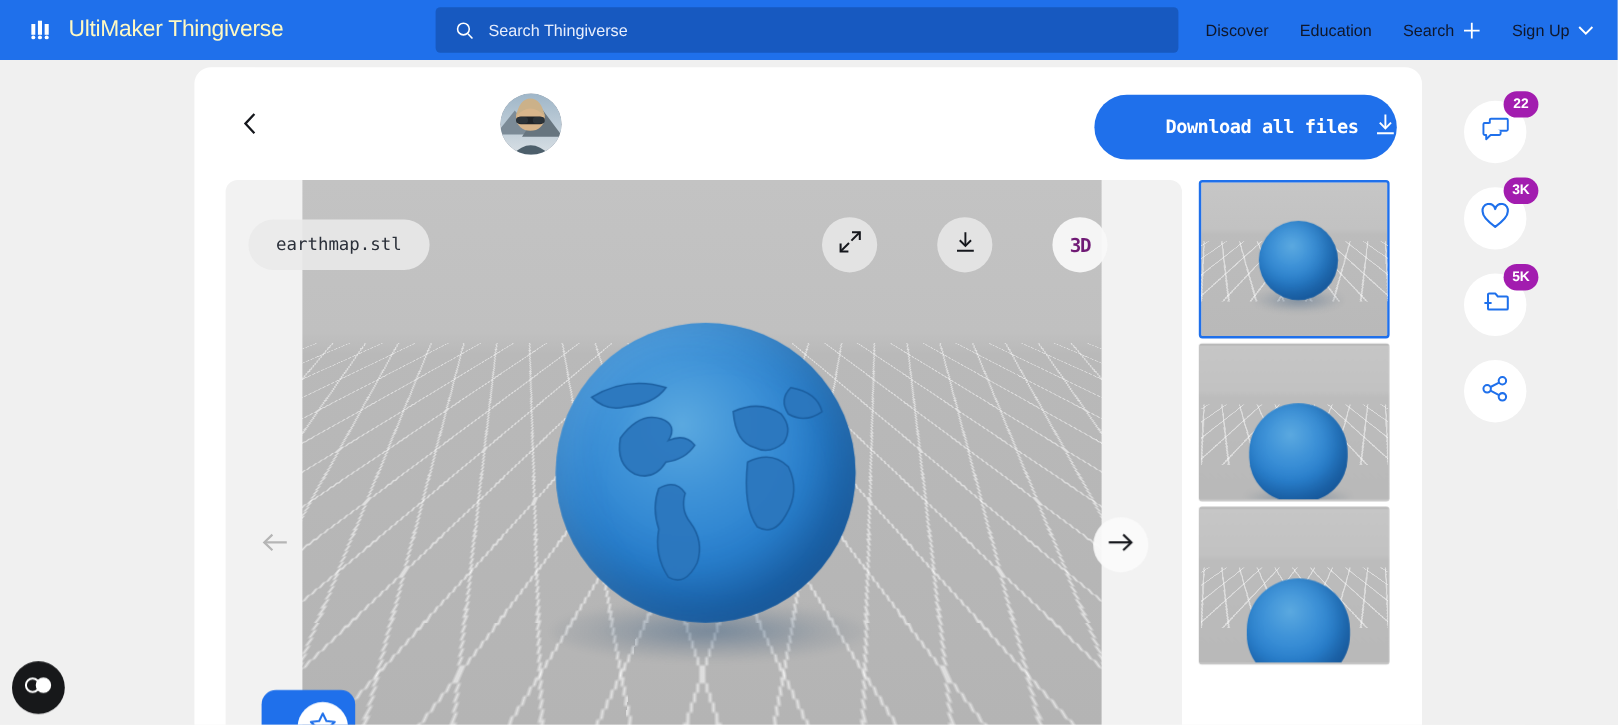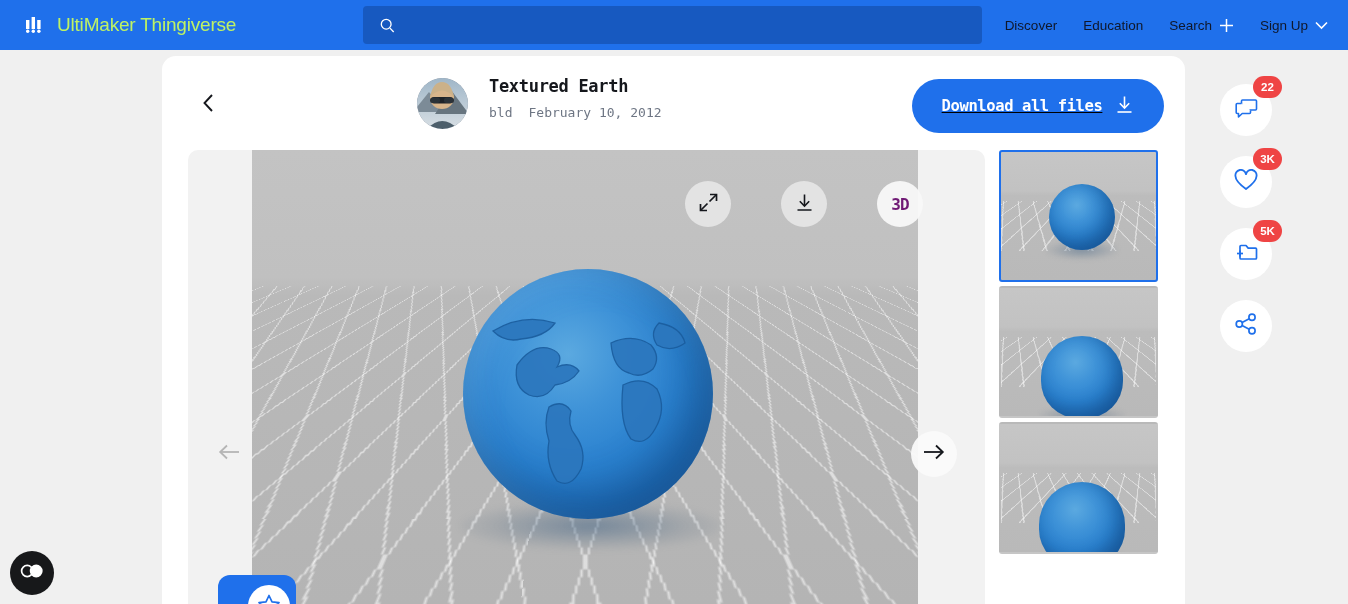--- a/index.html
+++ b/index.html
@@ -16,21 +16,21 @@
     width: 1348px; height: 50px;
     background: #1f70eb;
     display: flex; align-items: center;
   }
   .brand {
     display: flex; align-items: center; gap: 9px;
     margin-left: 26px;
   }
   .logo-mark { width: 22px; height: 16px; display: block; }
   .brand-name {
-    color: #bef264; font-size: 19px; letter-spacing: -0.2px;
+    color: #fef9c3; font-size: 19px; letter-spacing: -0.2px;
     white-space: nowrap;
   }
   .search-wrap {
     position: absolute; left: 363px; top: 6px;
     width: 619px; height: 38px;
     background: #1759c0;
     border-radius: 4px;
     display: flex; align-items: center;
     padding-left: 17px; gap: 12px;
   }
@@ -84,22 +84,22 @@
     margin-top: 9px;
     font-family: "DejaVu Sans Mono", monospace;
     font-size: 13px; color: #6e7684;
     display: flex; gap: 16px;
   }
   .meta-author { cursor: pointer; }
   .dl-btn {
     position: absolute; right: 21px; top: 23px;
     height: 54px; min-width: 252px;
     background: #1f70eb; border-radius: 27px;
-    display: flex; align-items: center; justify-content: center;
-    gap: 13px; cursor: pointer; text-decoration: underline;
+    display: flex; align-items: center; justify-content: flex-end;
+    gap: 13px; cursor: pointer;
   }
   .dl-btn-label {
     color: #ffffff; font-size: 15.5px; font-weight: bold;
     font-family: "DejaVu Sans Mono", monospace;
     letter-spacing: -0.4px;
   }
 
   
   .viewer {
     position: absolute; left: 26px; top: 94px;
@@ -231,21 +231,21 @@
   .rail-btn {
     position: relative;
     width: 52px; height: 52px; border-radius: 50%;
     background: #ffffff;
     display: flex; align-items: center; justify-content: center;
     margin-bottom: 20px; cursor: pointer;
   }
   .rail-badge {
     position: absolute; right: -10px; top: -8px;
     min-width: 29px; height: 22px; padding: 0 7px;
-    background: #ef4444; border-radius: 11px;
+    background: #a21caf; border-radius: 11px;
     color: #ffffff; font-size: 11.5px; font-weight: bold;
     display: flex; align-items: center; justify-content: center;
   }
 
   
   .cookie-btn {
     position: absolute; left: 10px; top: 551px;
     width: 44px; height: 44px; border-radius: 50%;
     background: #17181a;
     display: flex; align-items: center; justify-content: center;
@@ -271,20 +271,21 @@
     <span class="brand-name">UltiMaker Thingiverse</span>
   </div>
 
   <div class="search-wrap">
     <span>
       <svg class="search-icon" viewBox="0 0 16 16" fill="none" stroke="#ffffff" stroke-width="1.4">
         <circle cx="6.6" cy="6.6" r="5.2"></circle>
         <line x1="10.6" y1="10.8" x2="14.6" y2="15"></line>
       </svg>
     </span>
+    <input class="search-input" type="text" placeholder="Search Thingiverse" style="">
   </div>
 
   <div class="nav">
     <span class="nav-item">
       <span>Discover</span>
     </span>
     <span class="nav-item">
       <span>Education</span>
     </span>
     <span class="nav-item">
@@ -335,27 +336,20 @@
           <ellipse cx="25" cy="20" rx="12" ry="11" fill="#d8b58b"></ellipse>
           <path d="M13 19 q12 -13 24 0 q-3 -15 -12 -15 q-9 0 -12 15z" fill="#cbb189"></path>
           <rect x="14" y="19" width="22" height="6.5" rx="3" fill="#1f2328"></rect>
           <rect x="13" y="19.5" width="10" height="5.5" rx="2.5" fill="#2b3238"></rect>
           <rect x="27" y="19.5" width="10" height="5.5" rx="2.5" fill="#2b3238"></rect>
           <path d="M10 51 q15 -16 31 0z" fill="#4d5f6b"></path>
         </g>
       </svg>
     </div>
 
-    <div class="title-block">
-      <div class="thing-title">Textured Earth</div>
-      <div class="meta-row">
-        <span class="meta-author">bld</span>
-        <span>February 10, 2012</span>
-      </div>
-    </div>
 
     <div class="dl-btn">
       <span class="dl-btn-label">Download all files</span>
       <span>
         <svg width="19" height="19" viewBox="0 0 19 19" fill="none" stroke="#ffffff" stroke-width="1.6">
           <line x1="9.5" y1="1.5" x2="9.5" y2="12.5"></line>
           <polyline points="4.8,8.2 9.5,13 14.2,8.2"></polyline>
           <line x1="2.5" y1="17" x2="16.5" y2="17"></line>
         </svg>
       </span>
@@ -379,20 +373,23 @@
             <path d="M86 138 q14 -8 22 4 q-4 14 4 24 q12 16 6 34 q-10 20 -24 12 q-12 -18 -8 -40 q-6 -18 0 -34z"></path>
             <path d="M148 74 q22 -10 40 2 q10 12 2 24 q-12 10 -24 4 q-16 -4 -18 -30z"></path>
             <path d="M160 116 q20 -10 34 4 q10 20 -2 40 q-10 18 -24 10 q-12 -16 -8 -54z"></path>
             <path d="M30 62 q30 -18 62 -8 q-10 14 -34 16 q-16 4 -28 -8z"></path>
             <path d="M196 54 q22 4 26 20 q-14 10 -28 2 q-8 -12 2 -22z"></path>
           </g>
         </svg>
       </div>
     </div>
 
+    <div class="file-chip">
+      <span>earthmap.stl</span>
+    </div>
 
     <div class="round-btn btn-expand">
       <span>
         <svg width="19" height="19" viewBox="0 0 19 19" fill="none" stroke="#15171c" stroke-width="1.7">
           <polyline points="11,1.5 17.5,1.5 17.5,8"></polyline>
           <polyline points="8,17.5 1.5,17.5 1.5,11"></polyline>
           <line x1="17.5" y1="1.5" x2="10.5" y2="8.5"></line>
           <line x1="1.5" y1="17.5" x2="8.5" y2="10.5"></line>
         </svg>
       </span>

